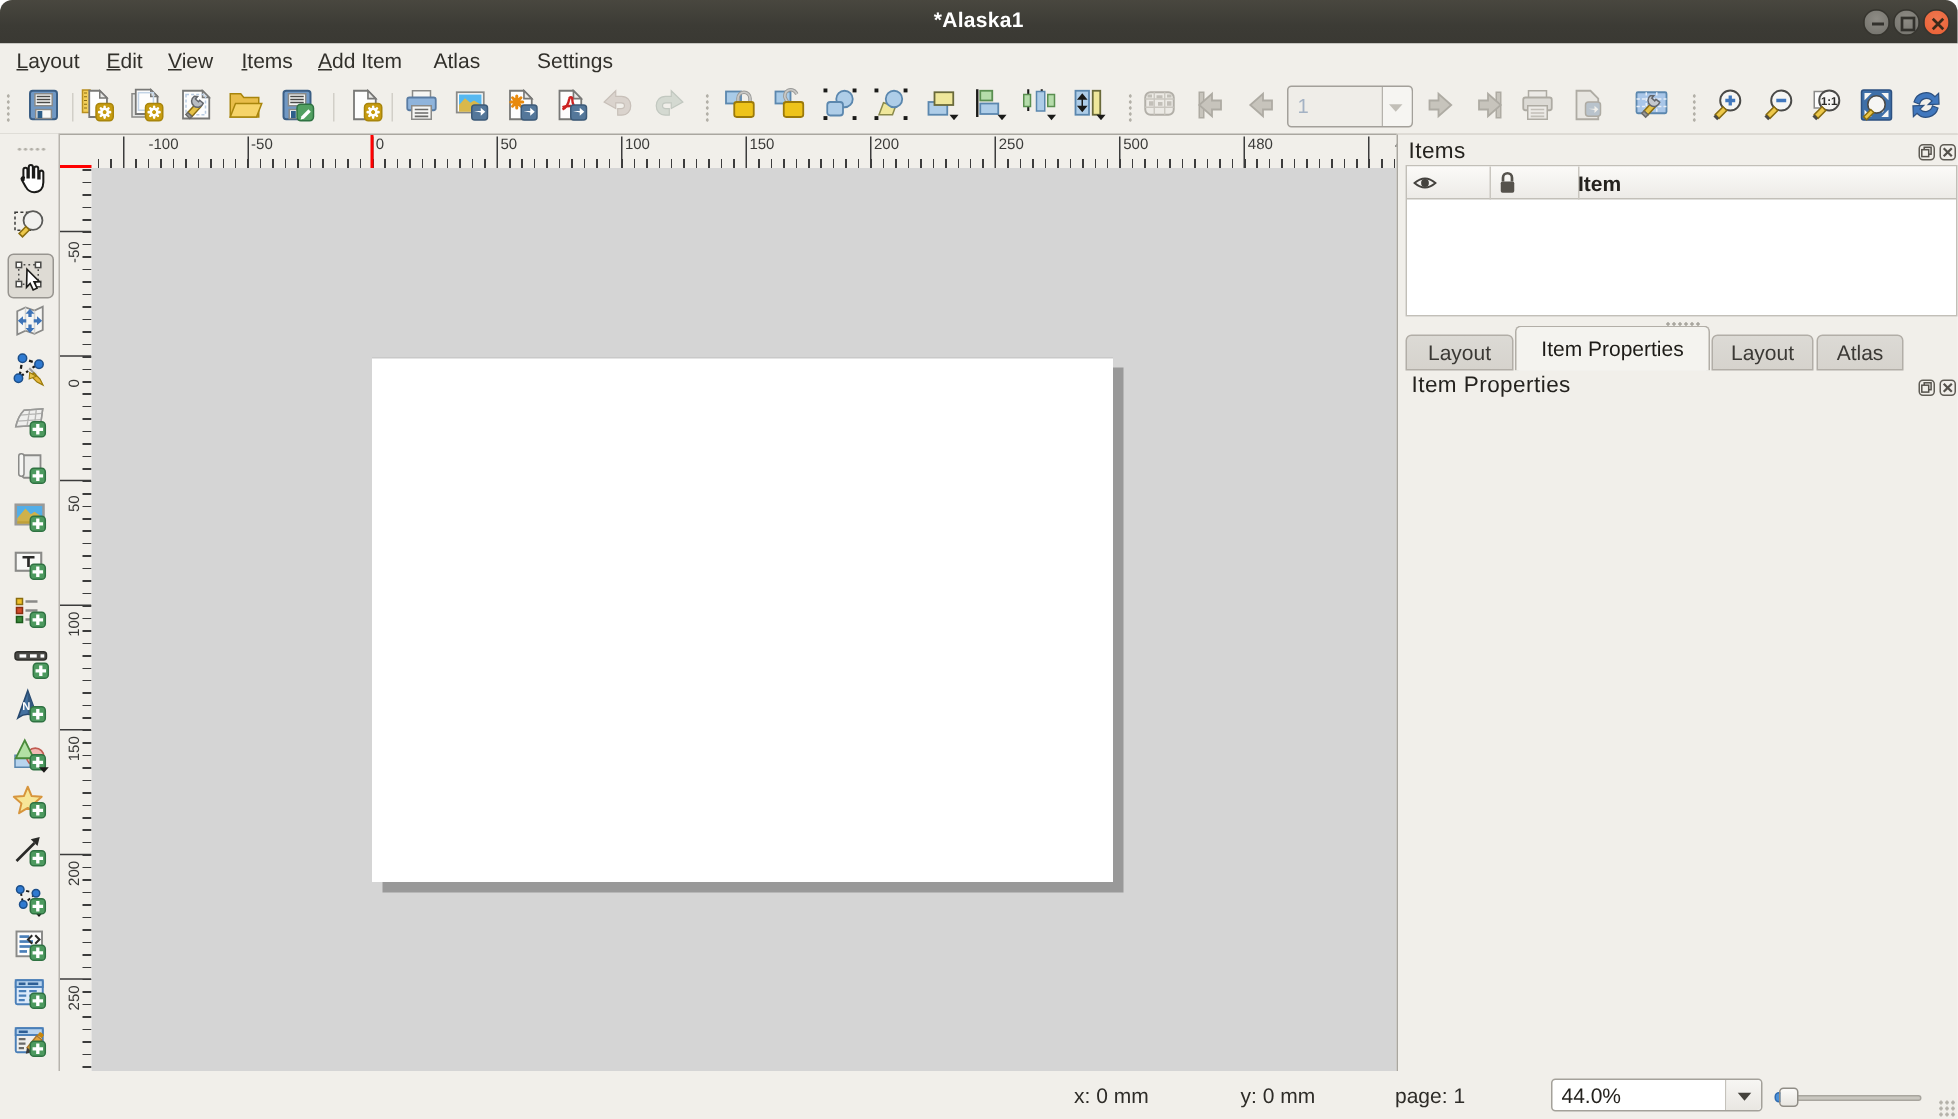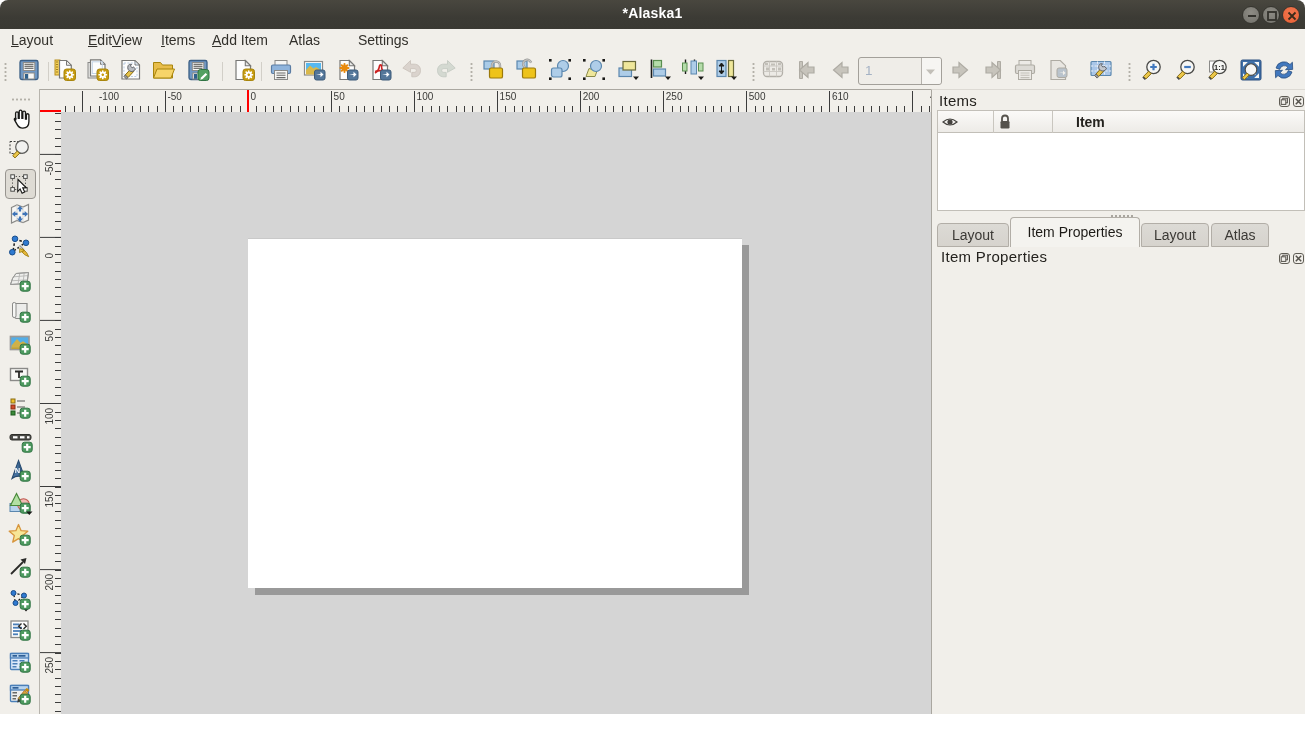--- a/index.html
+++ b/index.html
@@ -58,21 +58,21 @@
 #rightpanel { position:absolute; left:931px; top:89px; width:374px; height:625px;
   background:#f1efea; border-left:1px solid #aaa7a0; border-top:1px solid #dddad4; }
 .docktitle { position:absolute; font-size:15px; letter-spacing:0.3px; color:#24221e; }
 .dockbtn { position:absolute; width:11px; height:11px; border:1px solid #5f5c55;
   border-radius:3px; background:#f1efea; }
 #itemstable { position:absolute; left:5px; top:20px; width:368px; height:101px;
   border:1px solid #c2bfb8; background:#fff; }
 #itemshead { position:absolute; left:0; top:0; width:100%; height:22px;
   background:linear-gradient(#fbfaf8,#edebe7); border-bottom:1px solid #c2bfb8; }
 .colsep { position:absolute; top:0; width:1px; height:22px; background:#c9c6bf; }
-#itemshead .hdr { position:absolute; top:3px; font-size:14px; font-weight:bold; color:#24221e;padding-left:24px; }
+#itemshead .hdr { position:absolute; top:3px; font-size:14px; font-weight:bold; color:#24221e; }
 
 .tab { position:absolute; font-size:14px; color:#3b3935; text-align:center;
   background:linear-gradient(#dcdad5,#d6d3cd); border:1px solid #b2aea7;
   border-radius:4px 4px 0 0; height:24px; padding-top:3px; }
 #tabactive { background:#f4f3ef; height:30px; padding-top:6px; color:#1d1b17;
   border-bottom:none; z-index:3; }
 
 #statusbar { position:absolute; left:0; top:714px; width:1305px; height:32px;
   background:#f1efea; }
 .sbtext { position:absolute; top:8px; font-size:14px; color:#2e2c28; }
@@ -137,21 +137,21 @@
         </svg>
  </div>
  <div class="winbtn" style="left:1282px; background:radial-gradient(circle at 50% 35%, #f07750, #e95f33);">
   <svg width="18" height="18">
           <path d="M5.5 5.5 l7 7 M12.5 5.5 l-7 7" stroke="#3a2a1a" stroke-width="1.8"></path>
         </svg>
  </div>
 </div>
 <div id="menubar">
       <span class="mi" style="left:11px"><u>L</u>ayout</span>
-      <span class="mi" style="left:88px"><u>E</u>dit</span>
+      <span class="mi" style="left:71px"><u>E</u>dit</span>
       <span class="mi" style="left:112px"><u>V</u>iew</span>
       <span class="mi" style="left:161px"><u>I</u>tems</span>
       <span class="mi" style="left:212px"><u>A</u>dd Item</span>
       <span class="mi" style="left:289px">Atlas</span>
       <span class="mi" style="left:358px">Settings</span>
     </div>
 <div id="toolbar">
       <div class="tsep" style="left:48px"></div>
       <div class="tsep" style="left:221.7px"></div>
       <div class="tsep" style="left:261.4px"></div>
@@ -542,21 +542,21 @@
 <div class="hlab" style="left:376.6px">100</div>
 <div class="hmaj" style="left:457.1px"></div>
 <div class="hlab" style="left:459.6px">150</div>
 <div class="hmaj" style="left:540.2px"></div>
 <div class="hlab" style="left:542.7px">200</div>
 <div class="hmaj" style="left:623.2px"></div>
 <div class="hlab" style="left:625.8px">250</div>
 <div class="hmaj" style="left:706.3px"></div>
 <div class="hlab" style="left:708.8px">500</div>
 <div class="hmaj" style="left:789.4px"></div>
-<div class="hlab" style="left:791.9px">610</div>
+<div class="hlab" style="left:791.9px">480</div>
 <div class="hmaj" style="left:872.4px"></div>
 <div class="hlab" style="left:890px">400</div>
     </div>
 <div id="vruler">
       <div id="vticks"></div>
       <svg style="position:absolute;left:0;top:0" width="21" height="602" viewBox="0 0 21 602">
 <path d="M0 42.4 H21" stroke="#3c3c3c" stroke-width="1"></path>
 <g transform="translate(12.5 63.4) rotate(-90)">
           <text x="0" y="0" font-size="10" fill="#3a3a38" font-family="Liberation Sans">-50</text>
         </g>
@@ -638,12 +638,29 @@
         </svg>
       </div>
 <div class="dockbtn" style="left:361px;top:163px">
         <svg width="9" height="9" viewBox="0 0 9 9" style="display:block">
           <path d="M1.8 1.8 l5.4 5.4 M7.2 1.8 l-5.4 5.4" stroke="#55524c" stroke-width="1.5"></path>
         </svg>
       </div>
 
 </div>
 
+<div id="statusbar">
+ <span class="sbtext" style="left:716px">x: 0 mm</span>
+ <span class="sbtext" style="left:827px">y: 0 mm</span>
+ <span class="sbtext" style="left:930px">page: 1</span>
+ <div id="zoomcombo">
+        <span class="val">44.0%</span>
+   <div class="dd">
+          <svg style="position:absolute;left:6px;top:7px" width="12" height="8" viewBox="0 0 12 8">
+            <path d="M1.5 1.5 h9 L6 6.8 z" fill="#44423c"></path>
+          </svg>
+        </div>
+ </div>
+ <div id="slider"></div>
+ <div id="sliderfill"></div>
+ <div id="sliderhandle"></div>
+ <div id="grip"></div>
+</div>
 </div>
 </body></html>

